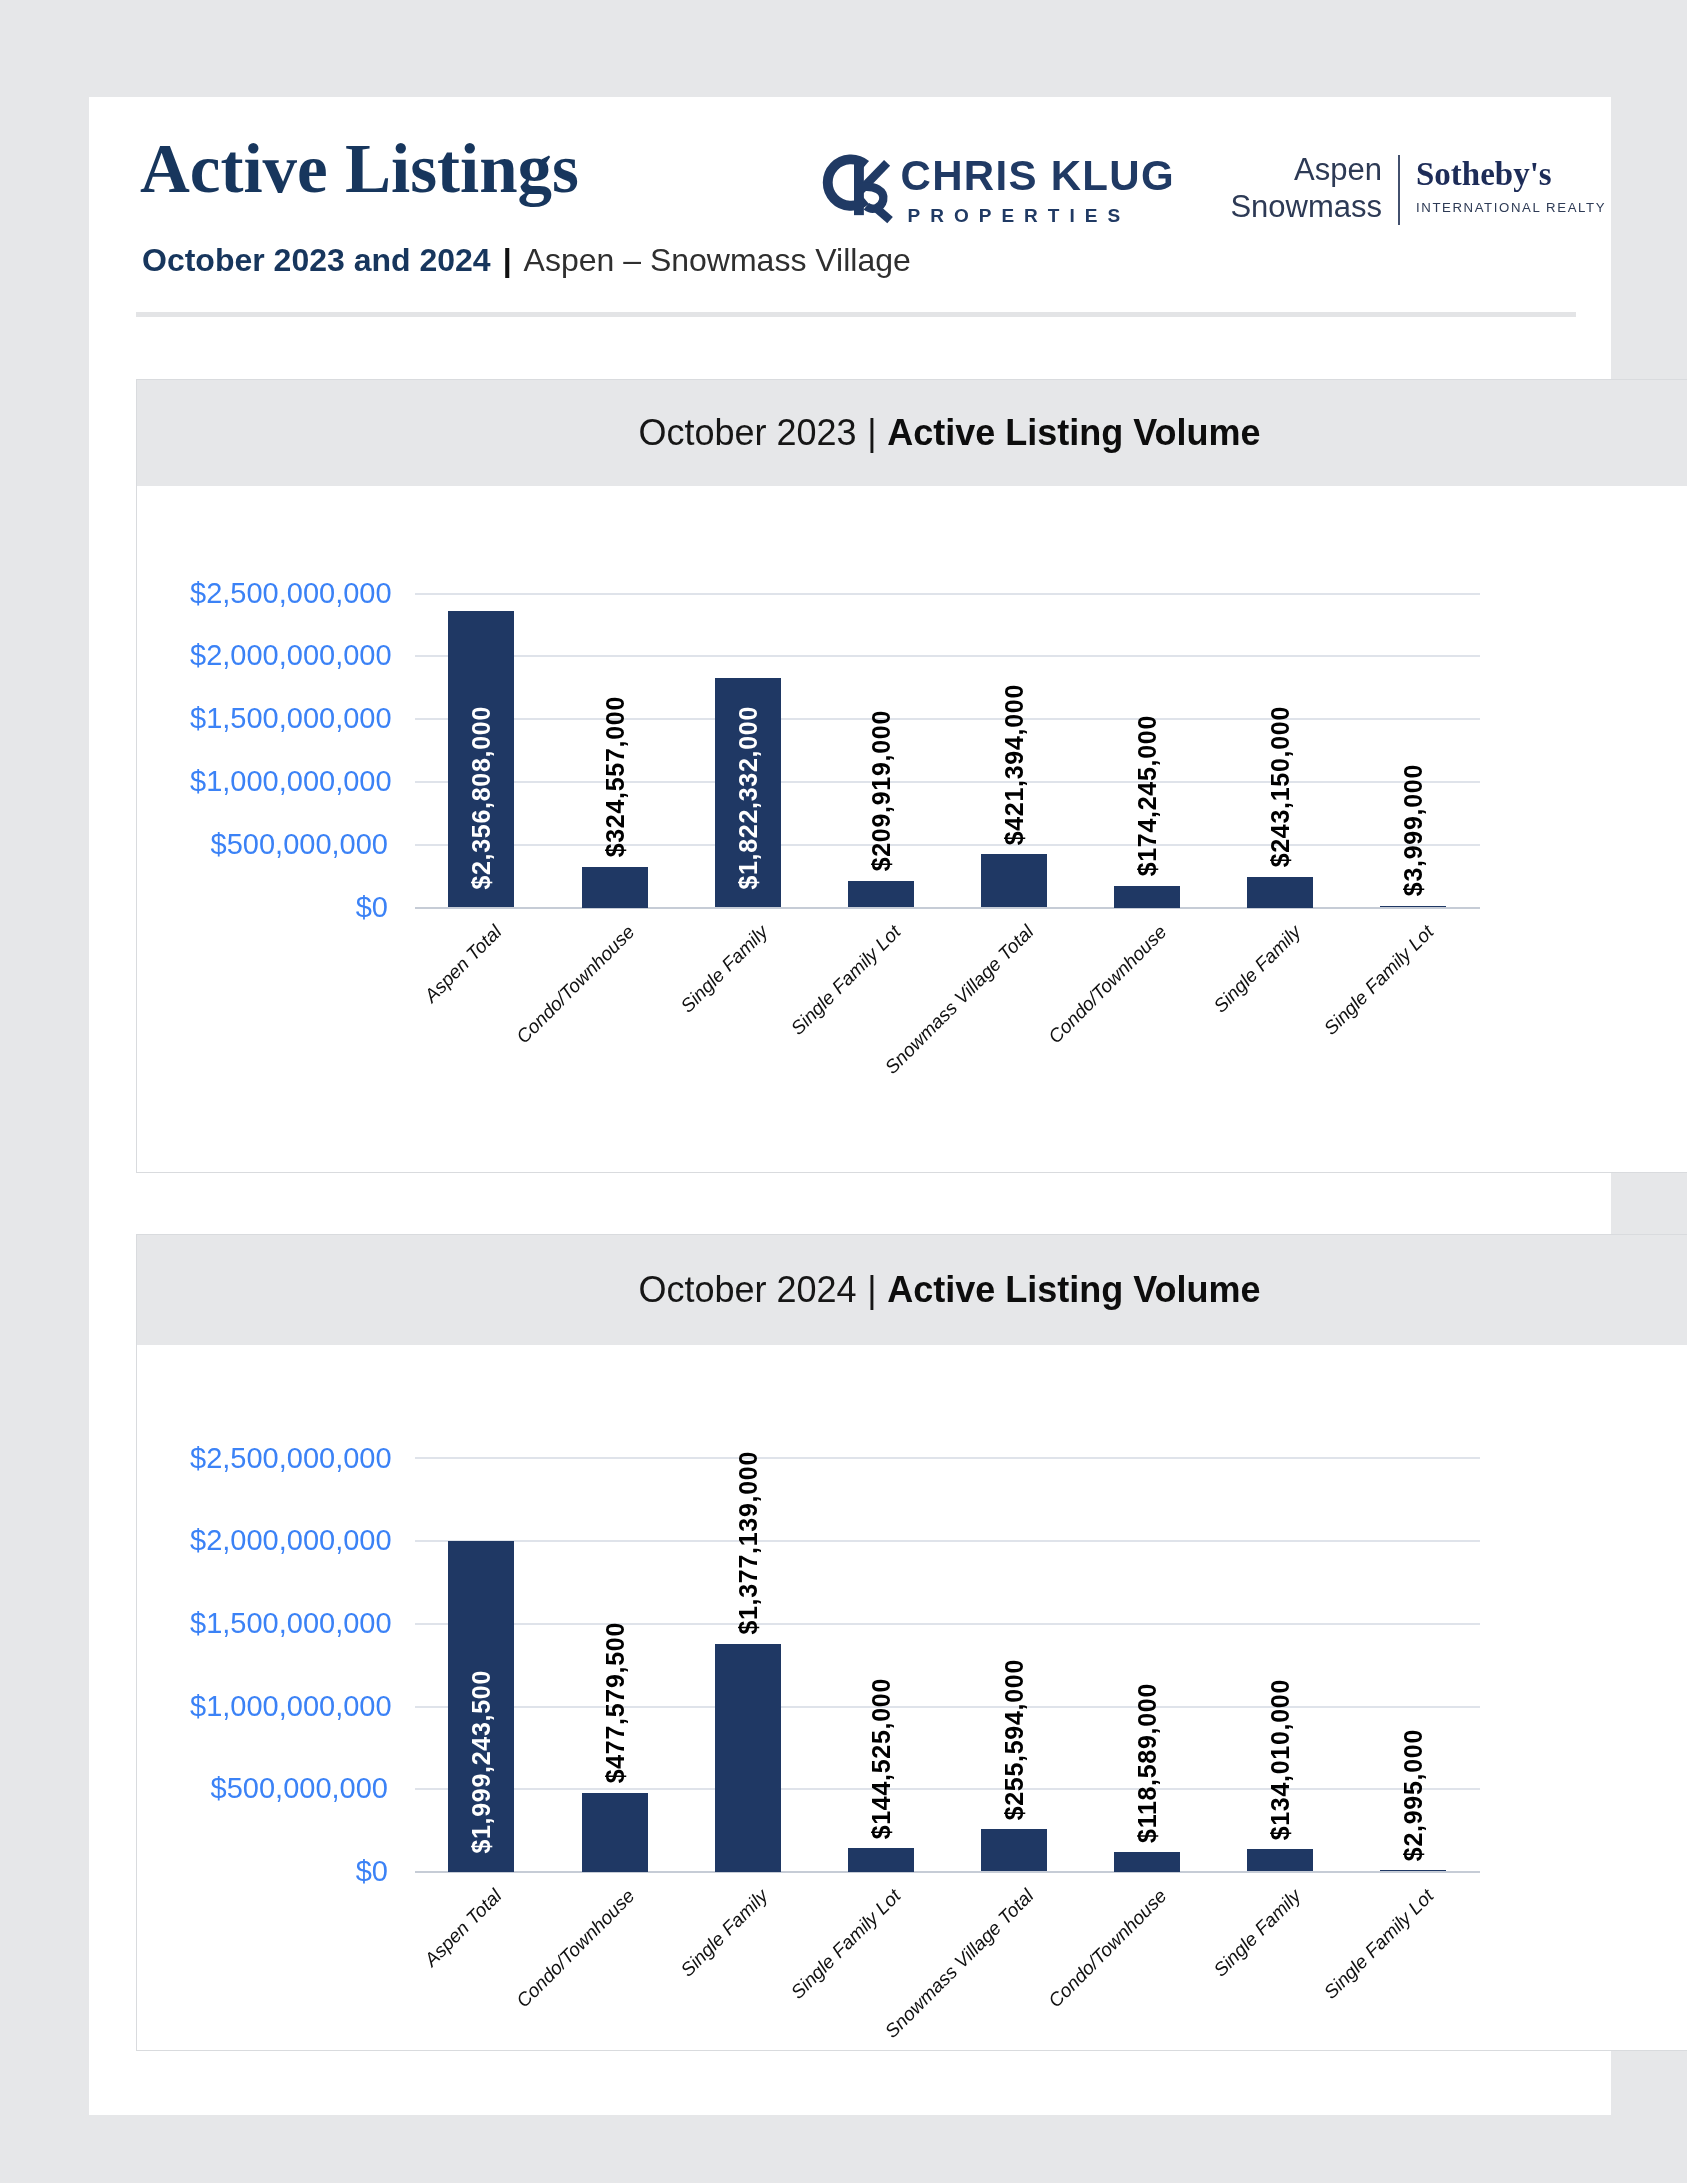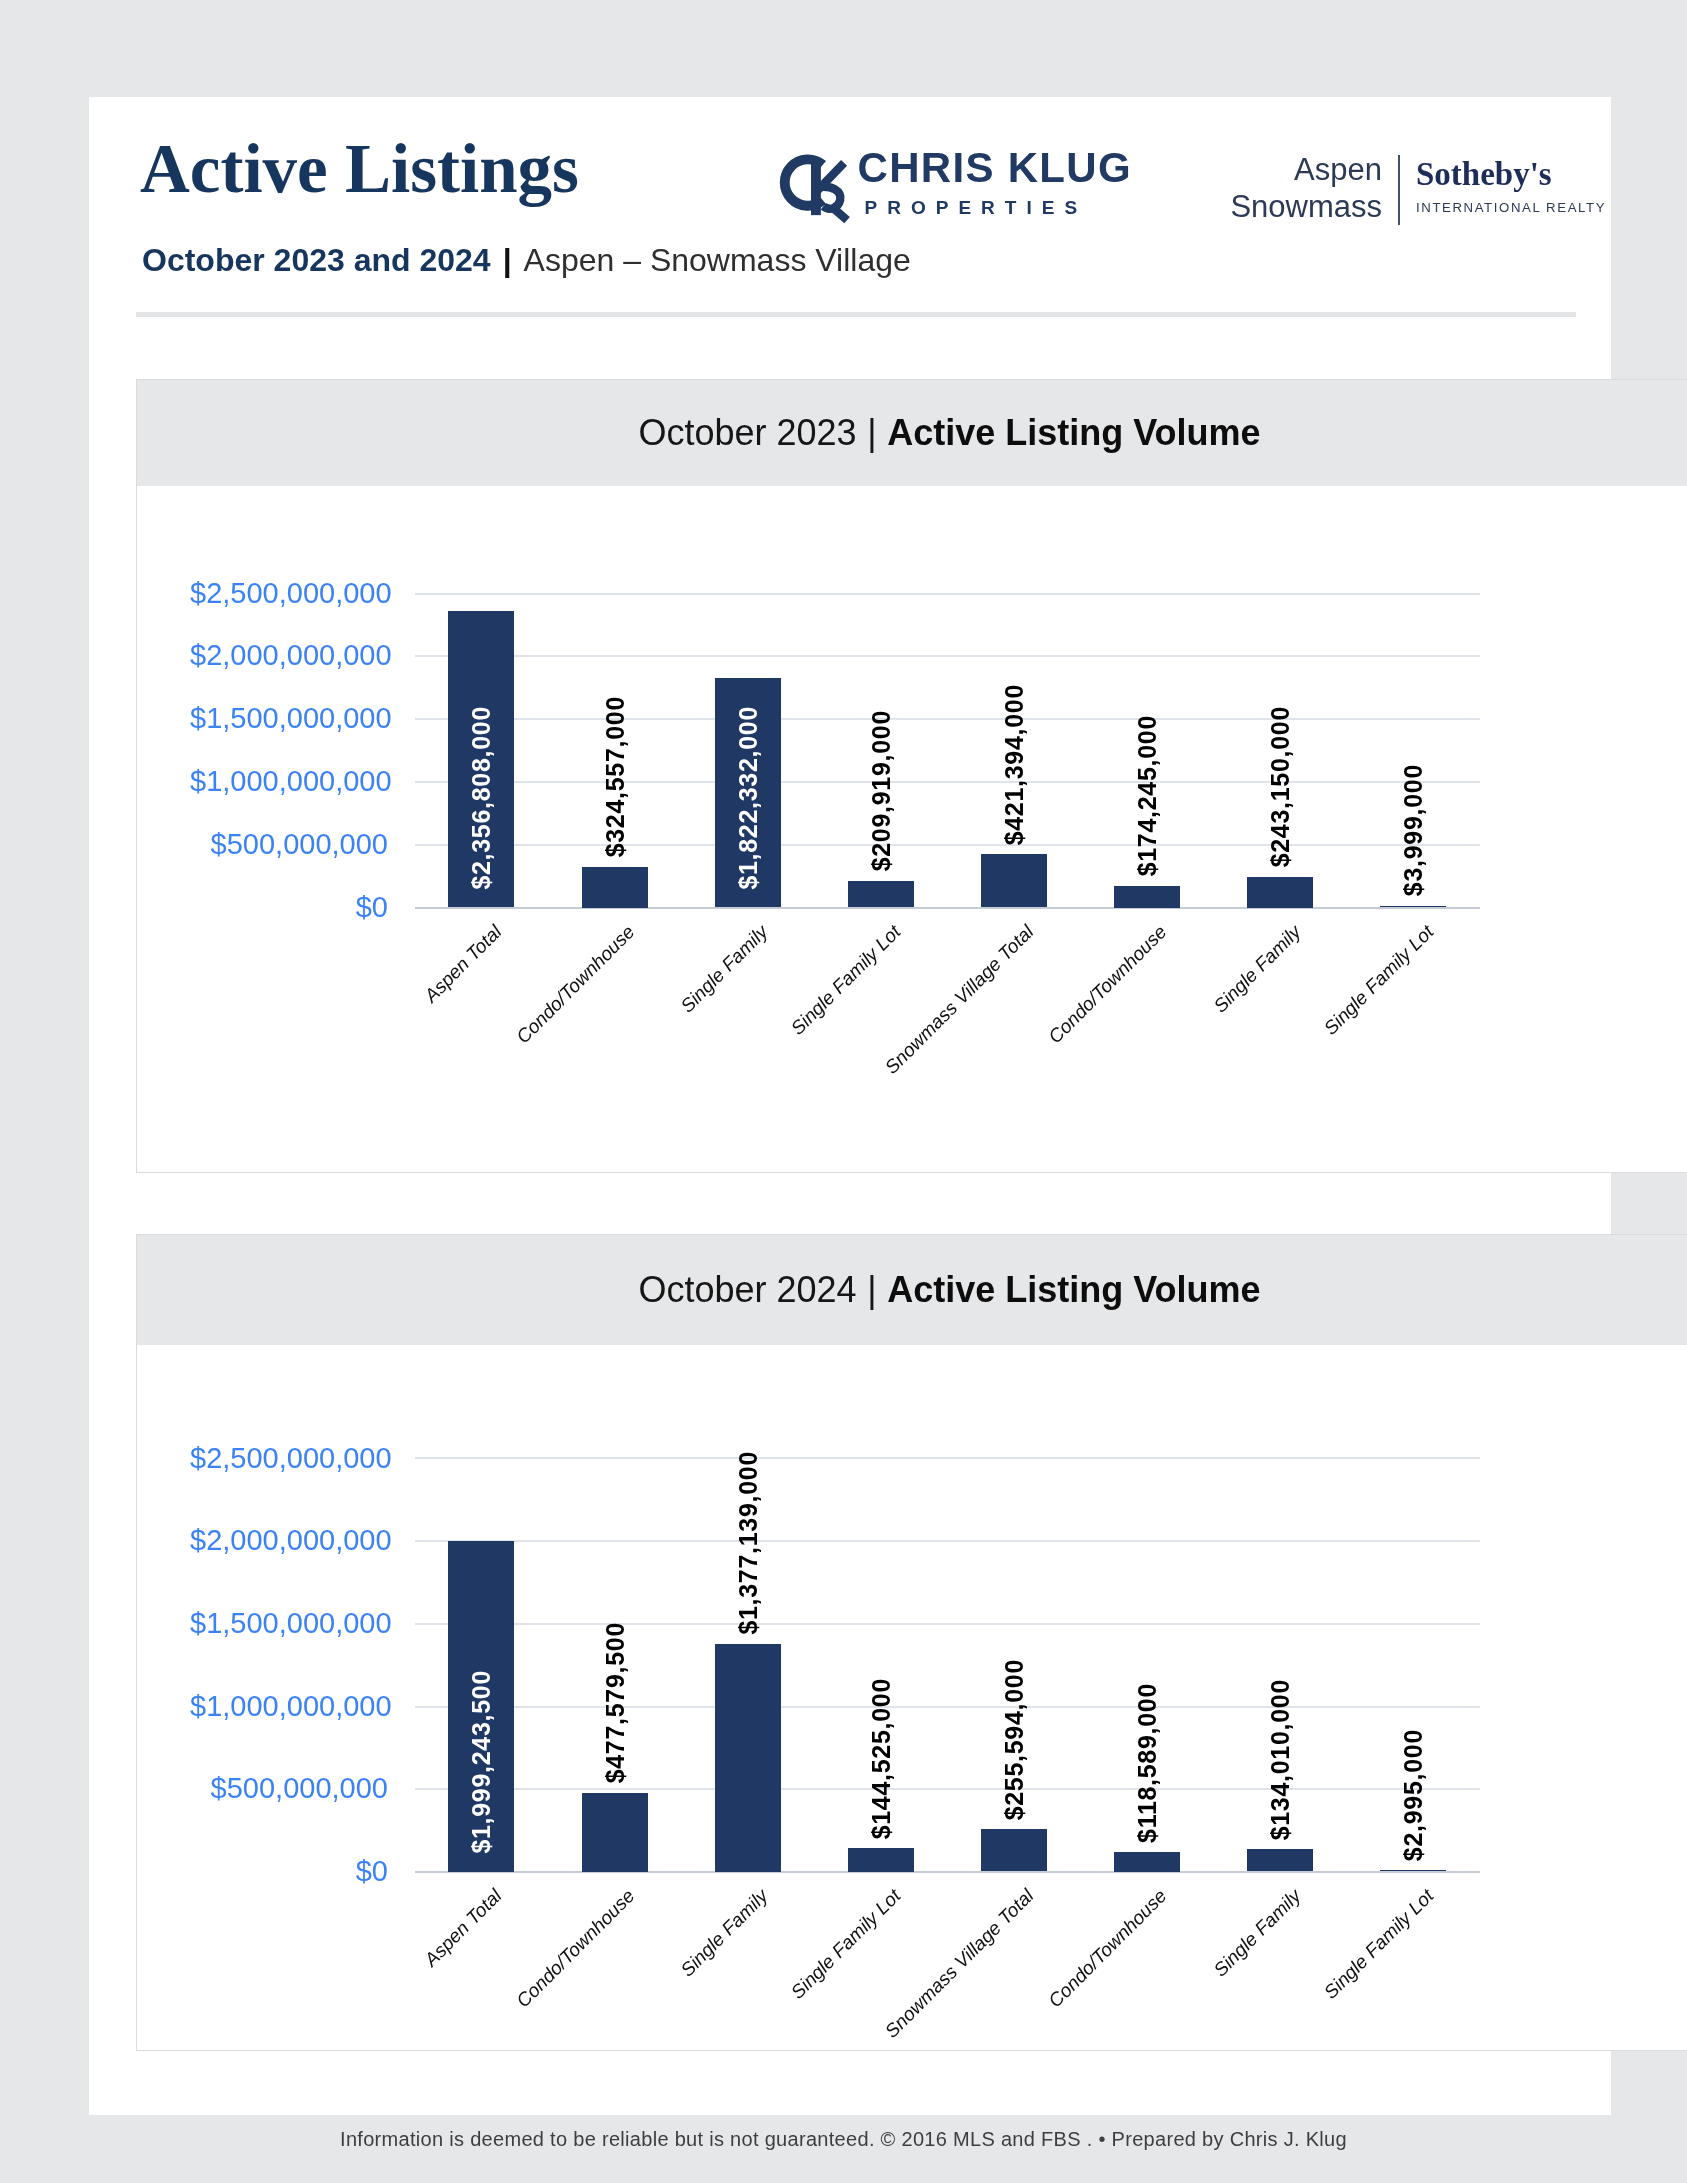--- a/index.html
+++ b/index.html
@@ -10,21 +10,21 @@
   
   .title{position:absolute;left:140px;top:130px;margin:0;font-family:"Liberation Serif",serif;
          font-size:69px;font-weight:700;color:#17365d;letter-spacing:0;}
   .subtitle{position:absolute;left:142px;top:242px;font-size:32px;white-space:nowrap;}
   .sub-bold{font-weight:700;color:#17365d;}
   .sub-sep{font-weight:700;color:#111;margin:0 12px;}
   .sub-rest{color:#2f2f2f;text-align:center;}
   .header-divider{position:absolute;left:136px;top:312px;width:1440px;height:4.6px;background:#e3e4e6;}
 
   
-  .ck-logo{position:absolute;left:772px;top:148px;display:flex;align-items:flex-start;}
+  .ck-logo{position:absolute;left:815px;top:148px;display:flex;align-items:flex-end;}
   .ck-text{margin-left:6.6px;color:#203a64;}
   .ck-name{font-size:42px;font-weight:700;letter-spacing:1.3px;line-height:0.95;white-space:nowrap;}
   .ck-tag{font-size:19px;letter-spacing:10px;margin-top:9.3px;font-weight:600;white-space:nowrap;padding-left:7px;}
   .as-logo{position:absolute;left:1184px;top:152px;width:198px;text-align:right;font-size:31px;
            color:#2d3a55;line-height:1.18;}
   .logo-divider{position:absolute;left:1398px;top:155px;width:2px;height:70px;background:#42506e;}
   .sir-logo{position:absolute;left:1416px;top:156px;color:#1d2c58;}
   .sir-name{font-family:"Liberation Serif",serif;font-size:33px;font-weight:700;}
   .sir-tag{font-size:13.2px;letter-spacing:1.6px;margin-top:6.6px;color:#2d3a55;white-space:nowrap;}
 
@@ -213,15 +213,14 @@
           <span>Single Family</span>
         </div>
         <div class="bar" style="left: 1243px; width: 66px; top: 525px; height: 1.3px; background: rgb(31, 56, 100);"></div>
         <div class="vlabel outside" style="left: 1276px; bottom: 188px;">$2,995,000</div>
         <div class="xlabelwrap" style="left: 1286px; top: 540px;">
           <span>Single Family Lot</span>
         </div>
       </div>
   </section>
 
-  <div class="footer">Information is deemed to be reliable but is not guaranteed. © 2016 MLS and FBS . • Prepared by Chris J. Klug</div>
 </div>
 
 
 </body></html>

